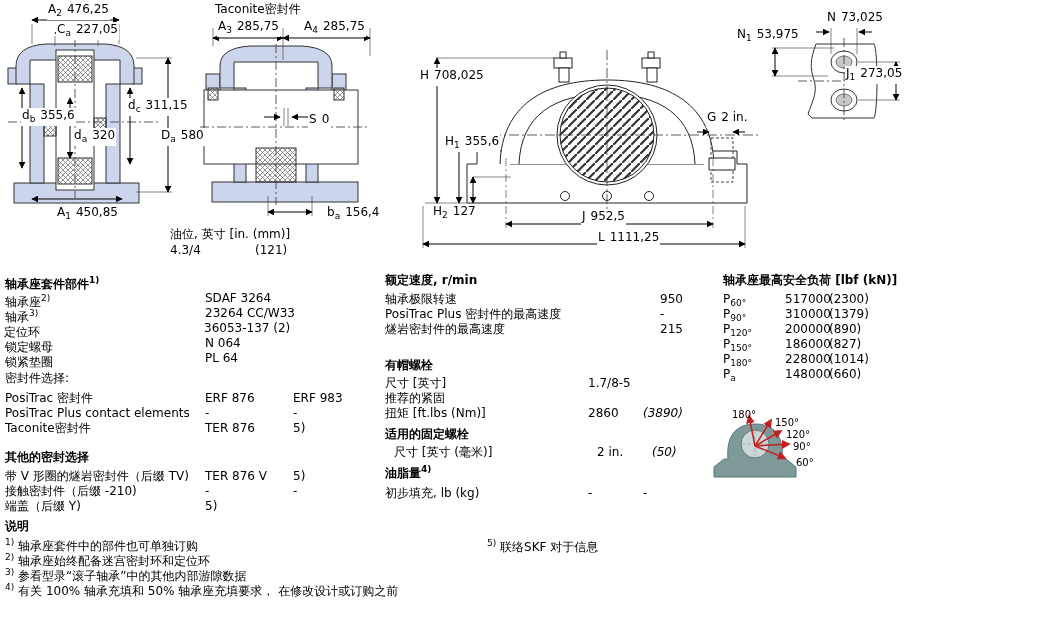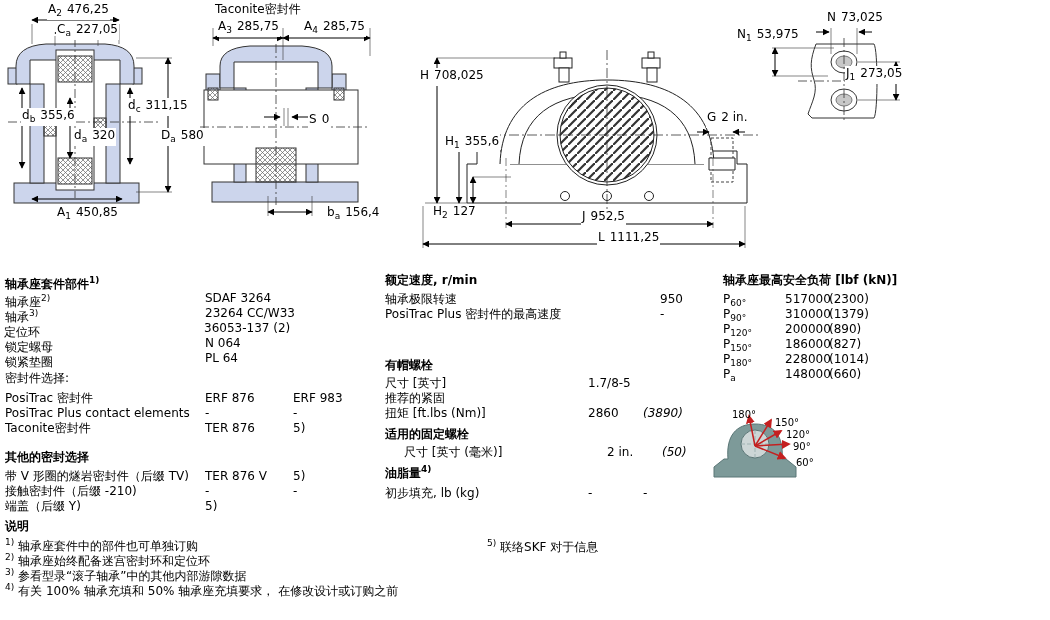--- a/index.html
+++ b/index.html
@@ -197,20 +197,25 @@
   <span class="dim" style="left:127px;top:98px"><span>d</span><sub>c</sub><span class="dv">311,15</span></span>
   <span class="dim" style="left:160px;top:128px"><span>D</span><sub>a</sub><span class="dv">580</span></span>
   <span class="dim" style="left:56px;top:205px"><span>A</span><sub>1</sub><span class="dv">450,85</span></span>
 
   <span class="ttl" style="left:215px;top:1px">Taconite密封件</span>
   <span class="dim" style="left:217px;top:19px"><span>A</span><sub>3</sub><span class="dv">285,75</span></span>
   <span class="dim" style="left:303px;top:19px"><span>A</span><sub>4</sub><span class="dv">285,75</span></span>
   <span class="dim" style="left:308px;top:112px"><span>S</span><sub></sub><span class="dv">0</span></span>
   <span class="dim" style="left:326px;top:205px"><span>b</span><sub>a</sub><span class="dv">156,4</span></span>
 
+  <div class="oil" style="left:170px;top:226px">
+    <span>油位, 英寸 [in. (mm)]</span><br>
+    <span>4.3/4</span>
+    <span style="position:absolute;left:85px;top:16px">(121)</span>
+  </div>
 
   <span class="dim" style="left:419px;top:68px"><span>H</span><sub></sub><span class="dv">708,025</span></span>
   <span class="dim" style="left:444px;top:134px"><span>H</span><sub>1</sub><span class="dv">355,6</span></span>
   <span class="dim" style="left:432px;top:204px"><span>H</span><sub>2</sub><span class="dv">127</span></span>
   <span class="dim" style="left:581px;top:209px"><span>J</span><sub></sub><span class="dv">952,5</span></span>
   <span class="dim" style="left:597px;top:230px"><span>L</span><sub></sub><span class="dv">1111,25</span></span>
   <span class="dim" style="left:706px;top:110px"><span>G</span><sub></sub><span class="dv">2 in.</span></span>
 
   <span class="dim" style="left:826px;top:10px"><span>N</span><sub></sub><span class="dv">73,025</span></span>
   <span class="dim" style="left:736px;top:27px"><span>N</span><sub>1</sub><span class="dv">53,975</span></span>
@@ -230,28 +235,29 @@
   <div class="row" style="left:5px;top:419px;width:380px"><span class="lbl">Taconite密封件</span><span class="pv1">TER 876</span><span class="pv2">5)</span></div>
 
   <div class="hd" style="left:5px;top:450px">其他的密封选择</div>
   <div class="row" style="left:5px;top:467px;width:380px"><span class="lbl">带 V 形圈的燧岩密封件（后缀 TV)</span><span class="pv1">TER 876 V</span><span class="pv2">5)</span></div>
   <div class="row" style="left:5px;top:482px;width:380px"><span class="lbl">接触密封件（后缀 -210)</span><span class="pv1">-</span><span class="pv2">-</span></div>
   <div class="row" style="left:5px;top:497px;width:380px"><span class="lbl">端盖（后缀 Y)</span><span class="pv1">5)</span><span class="pv2"></span></div>
 
   <div class="hd" style="left:385px;top:273px">额定速度, r/min</div>
   <div class="row" style="left:385px;top:290px;width:300px"><span class="lbl">轴承极限转速</span><span class="sv">950</span></div>
   <div class="row" style="left:385px;top:305px;width:300px"><span class="lbl">PosiTrac Plus 密封件的最高速度</span><span class="sv">-</span></div>
+  <div class="row" style="left:385px;top:320px;width:300px"><span class="lbl">燧岩密封件的最高速度</span><span class="sv">215</span></div>
 
   <div class="hd" style="left:385px;top:358px">有帽螺栓</div>
   <div class="row" style="left:385px;top:374px;width:300px"><span class="lbl">尺寸 [英寸]</span><span class="bv1">1.7/8-5</span></div>
   <div class="row" style="left:385px;top:389px;width:300px"><span class="lbl">推荐的紧固</span></div>
   <div class="row" style="left:385px;top:404px;width:300px"><span class="lbl">扭矩 [ft.lbs (Nm)]</span><span class="bv1">2860</span><span class="bv2">(3890)</span></div>
 
   <div class="hd" style="left:385px;top:427px">适用的固定螺栓</div>
-  <div class="row" style="left:404px;top:443px;width:300px"><span class="lbl">尺寸 [英寸 (毫米)]</span><span class="bv1">2 in.</span><span class="bv2">(50)</span></div>
+  <div class="row" style="left:394px;top:443px;width:300px"><span class="lbl">尺寸 [英寸 (毫米)]</span><span class="bv1">2 in.</span><span class="bv2">(50)</span></div>
 
   <div class="hd" style="left:385px;top:462px"><span>油脂量</span><sup>4)</sup></div>
   <div class="row" style="left:385px;top:484px;width:300px"><span class="lbl">初步填充, lb (kg)</span><span class="bv1">-</span><span class="bv2">-</span></div>
 
   <div class="hd" style="left:723px;top:273px">轴承座最高安全负荷 [lbf (kN)]</div>
   <div class="row lrow" style="left:723px;top:290px;width:200px"><span class="lbl"><span>P</span><sub>60°</sub></span><span class="lv1">517000</span><span class="lv2">(2300)</span></div>
   <div class="row lrow" style="left:723px;top:305px;width:200px"><span class="lbl"><span>P</span><sub>90°</sub></span><span class="lv1">310000</span><span class="lv2">(1379)</span></div>
   <div class="row lrow" style="left:723px;top:320px;width:200px"><span class="lbl"><span>P</span><sub>120°</sub></span><span class="lv1">200000</span><span class="lv2">(890)</span></div>
   <div class="row lrow" style="left:723px;top:335px;width:200px"><span class="lbl"><span>P</span><sub>150°</sub></span><span class="lv1">186000</span><span class="lv2">(827)</span></div>
   <div class="row lrow" style="left:723px;top:350px;width:200px"><span class="lbl"><span>P</span><sub>180°</sub></span><span class="lv1">228000</span><span class="lv2">(1014)</span></div>

